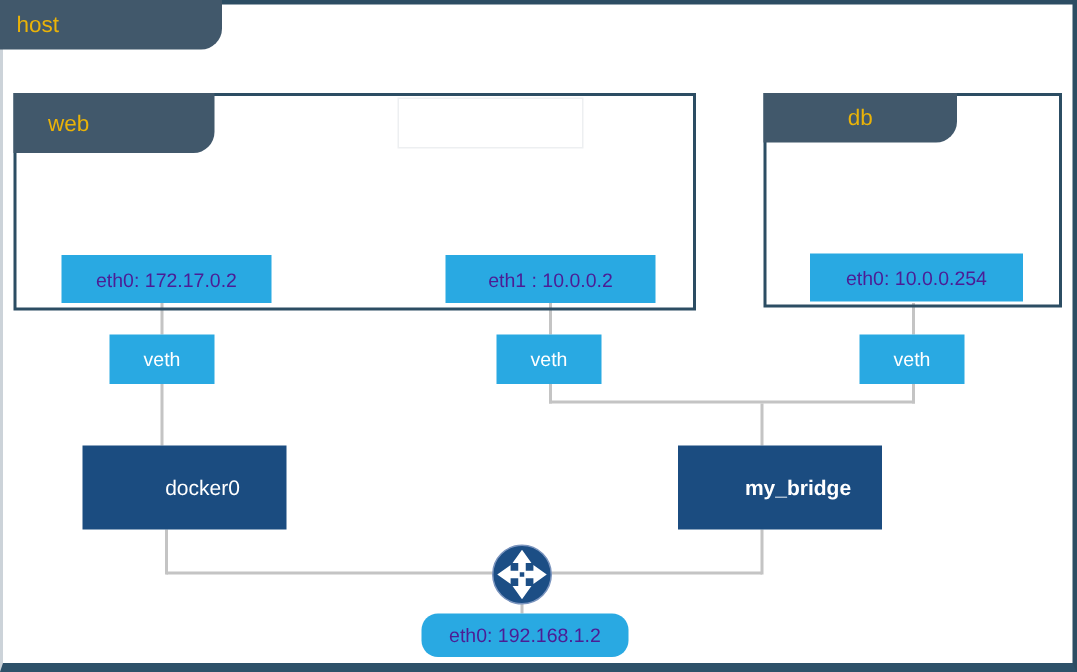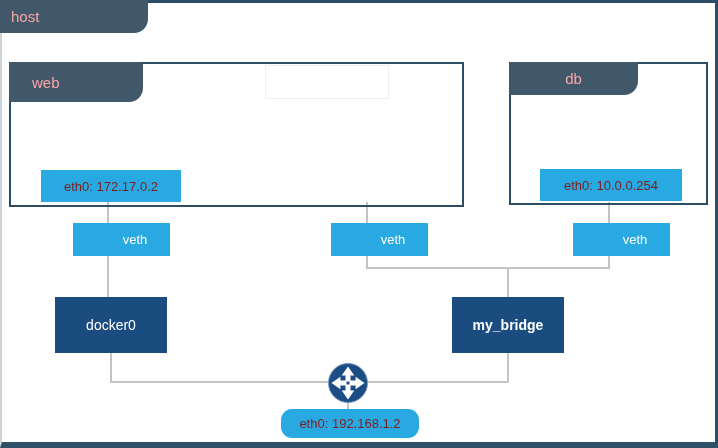--- a/index.html
+++ b/index.html
@@ -10,58 +10,58 @@
   }
   .frame {
     position: absolute; left: 0; top: 0; width: 718px; height: 448px;
     box-sizing: border-box;
     border-top: 3px solid #2C4D63;
     border-right: 3px solid #2C4D63;
     border-bottom: 6px solid #2E5169;
     border-left: 2px solid #CCD3D9;
   }
   .tab {
-    position: absolute; background: #41586B; color: #fca5a5;
+    position: absolute; background: #41586B; color: #eab308;
     font-size: 15px; border-bottom-right-radius: 14px;
     display: flex; align-items: center; z-index: 5;
   }
   .host-tab { left: 0; top: 0; width: 137px; height: 33px; padding-left: 11px; }
   .web-tab  { left: 9px; top: 62px; width: 111px; height: 40px; padding-left: 23px; }
   .db-tab   { left: 509px; top: 62px; width: 129px; height: 33px; justify-content: center; }
   .container-box {
     position: absolute; box-sizing: border-box;
     border: 2px solid #2C4D63; background: transparent; z-index: 4;
   }
   .web-box { left: 9px; top: 62px; width: 455px; height: 145px; }
   .db-box  { left: 509px; top: 62px; width: 199px; height: 143px; }
   .ghost {
     position: absolute; left: 265px; top: 65px; width: 122px; height: 32px;
     background: #fff; border: 1px solid #EDEFF1; z-index: 1;
   }
   .chip {
-    position: absolute; background: #29A9E2; color: #7f1d1d; font-size: 13px;
+    position: absolute; background: #29A9E2; color: #4c1d95; font-size: 13px;
     display: flex; align-items: center; justify-content: center;
     height: 32px; z-index: 6; white-space: nowrap;
   }
   .chip-eth0-web  { left: 41px;  top: 170px; width: 140px; }
   .chip-eth1-web  { left: 297px; top: 170px; width: 140px; }
   .chip-eth0-db   { left: 540px; top: 169px; width: 142px; }
   .chip-eth0-host { left: 281px; top: 409px; width: 138px; height: 29px; border-radius: 11px; }
   .veth {
     position: absolute; background: #29A9E2; color: #fff; font-size: 13px;
     display: flex; align-items: center; justify-content: center;
-    width: 70px; height: 33px; z-index: 6; padding-left: 27px;
+    width: 70px; height: 33px; z-index: 6;
   }
   .veth-left  { left: 73px;  top: 223px; }
   .veth-mid   { left: 331px; top: 223px; }
   .veth-right { left: 573px; top: 223px; }
   .bridge {
     position: absolute; background: #1B4C80; color: #fff; font-size: 14px;
     display: flex; align-items: center; justify-content: center;
-    width: 112px; height: 56px; z-index: 6;
+    width: 112px; height: 56px; z-index: 6; padding-left: 24px;
   }
   .bridge-docker0  { left: 55px;  top: 297px; }
   .bridge-mybridge { left: 452px; top: 297px; font-weight: bold; }
   .line { position: absolute; background: #C4C4C4; z-index: 2; }
   .router {
     position: absolute; left: 326px; top: 361px; width: 44px; height: 44px; z-index: 7;
   }
 </style>
 </head>
 <body>
@@ -91,20 +91,21 @@
     <span>web</span>
   </div>
   <div class="ghost"></div>
 
   <div class="container-box db-box"></div>
   <div class="tab db-tab">
     <span>db</span>
   </div>
 
   <div class="chip chip-eth0-web">eth0: 172.17.0.2</div>
+  <div class="chip chip-eth1-web">eth1 : 10.0.0.2</div>
   <div class="chip chip-eth0-db">eth0: 10.0.0.254</div>
   <div class="chip chip-eth0-host">eth0: 192.168.1.2</div>
 
   <div class="veth veth-left">veth</div>
   <div class="veth veth-mid">veth</div>
   <div class="veth veth-right">veth</div>
 
   <div class="bridge bridge-docker0">docker0</div>
   <div class="bridge bridge-mybridge">my_bridge</div>
 

